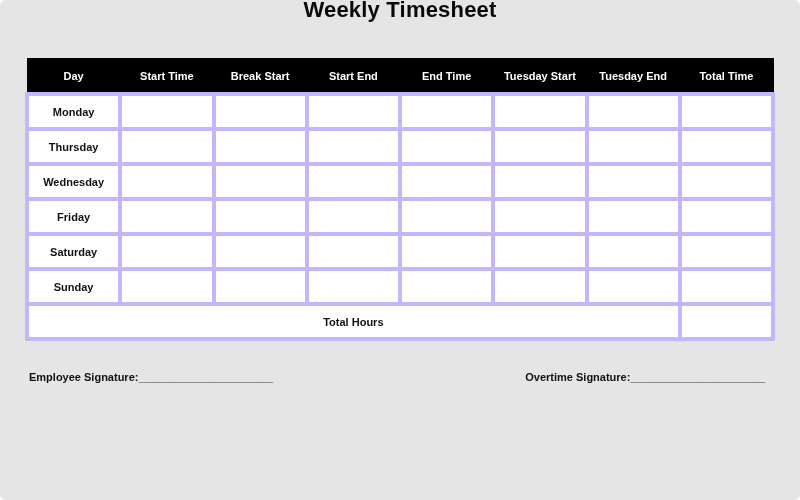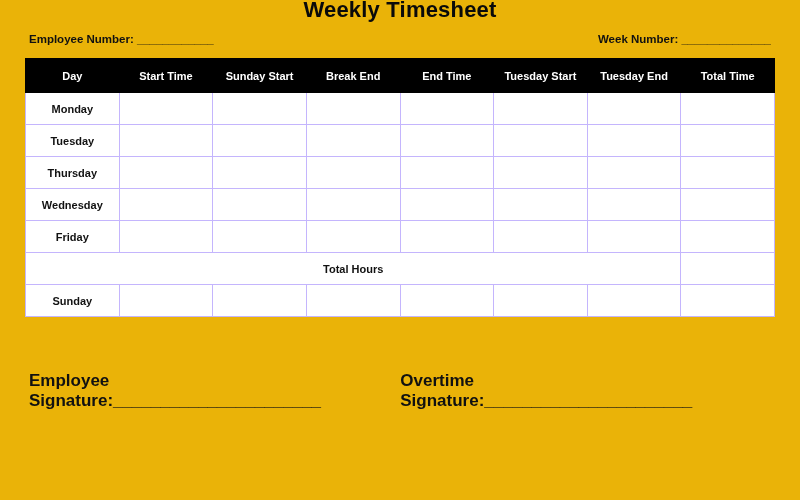--- a/index.html
+++ b/index.html
@@ -4,24 +4,25 @@
 <style>
   html, body {
     margin: 0;
     padding: 0;
     background: #ffffff;
   }
   .page {
     position: relative;
     width: 800px;
     height: 500px;
-    background: #eab308;
+    background: #e5e5e5;
     font-family: "Liberation Sans", sans-serif;
     color: #111111;
     overflow: hidden;
+    border-radius: 6px;
   }
   .title {
     position: absolute;
     top: -3px;
     left: 0;
     width: 100%;
     text-align: center;
     font-size: 22px;
     font-weight: 700;
     letter-spacing: 0.2px;
@@ -54,21 +55,21 @@
     color: #ffffff;
     font-weight: 700;
     height: 33px;
     text-align: center;
     vertical-align: middle;
     border: 1px solid #000000;
     padding: 0 2px;
     margin-left: 37px;
   }
   .timesheet-table td {
-    border: 1px solid #c4b5fd;
+    border: 4px solid #c4b5fd;
     height: 31px;
     background: #ffffff;
     text-align: center;
     vertical-align: middle;
     padding: 0 2px;
   }
   .timesheet-table td.day-cell {
     font-weight: 700;
     color: #111111;
   }
@@ -76,89 +77,69 @@
     font-weight: 700;
     color: #111111;
   }
   .signature-row {
     position: absolute;
     top: 371px;
     left: 29px;
     right: 35px;
     display: flex;
     justify-content: space-between;
-    font-size: 17px;
+    font-size: 11px;
     font-weight: 700;
     color: #111111;
   }
   .blank-line { font-weight: 700; letter-spacing: 0; }
 </style>
 </head>
 <body>
 
 <div class="page">
 
   <h1 class="title">Weekly Timesheet</h1>
 
-  <div class="meta-row">
-    <div>
-      <span>Employee Number:</span>
-      <span class="blank-line">____________</span>
-    </div>
-    <div>
-      <span>Week Number:</span>
-      <span class="blank-line">______________</span>
-    </div>
-  </div>
 
   <table class="timesheet-table">
     <colgroup>
       <col>
         <col>
         <col>
         <col>
         <col>
         <col>
         <col>
         <col>
     </colgroup>
     <thead>
       <tr>
         <th>Day</th>
         <th>Start Time</th>
-        <th>Sunday Start</th>
-        <th>Break End</th>
+        <th>Break Start</th>
+        <th>Start End</th>
         <th>End Time</th>
         <th>Tuesday Start</th>
         <th>Tuesday End</th>
         <th>Total Time</th>
       </tr>
     </thead>
     <tbody>
       <tr>
         <td class="day-cell">Monday</td>
         <td></td>
         <td></td>
         <td></td>
         <td></td>
         <td></td>
         <td></td>
         <td></td>
       </tr>
       <tr>
-        <td class="day-cell">Tuesday</td>
-        <td></td>
-        <td></td>
-        <td></td>
-        <td></td>
-        <td></td>
-        <td></td>
-        <td></td>
-      </tr>
-      <tr>
         <td class="day-cell">Thursday</td>
         <td></td>
         <td></td>
         <td></td>
         <td></td>
         <td></td>
         <td></td>
         <td></td>
       </tr>
       <tr>
@@ -175,31 +156,41 @@
         <td class="day-cell">Friday</td>
         <td></td>
         <td></td>
         <td></td>
         <td></td>
         <td></td>
         <td></td>
         <td></td>
       </tr>
       <tr>
+        <td class="day-cell">Saturday</td>
+        <td></td>
+        <td></td>
+        <td></td>
+        <td></td>
+        <td></td>
+        <td></td>
+        <td></td>
+      </tr>
+      <tr>
+        <td class="day-cell">Sunday</td>
+        <td></td>
+        <td></td>
+        <td></td>
+        <td></td>
+        <td></td>
+        <td></td>
+        <td></td>
+      </tr>
+      <tr>
         <td class="total-label-cell" colspan="7">Total Hours</td>
-        <td></td>
-      </tr>
-      <tr>
-        <td class="day-cell">Sunday</td>
-        <td></td>
-        <td></td>
-        <td></td>
-        <td></td>
-        <td></td>
-        <td></td>
         <td></td>
       </tr>
     </tbody>
   </table>
 
   <div class="signature-row">
     <div>
       <span>Employee Signature:</span><span class="blank-line">______________________</span>
     </div>
     <div>

